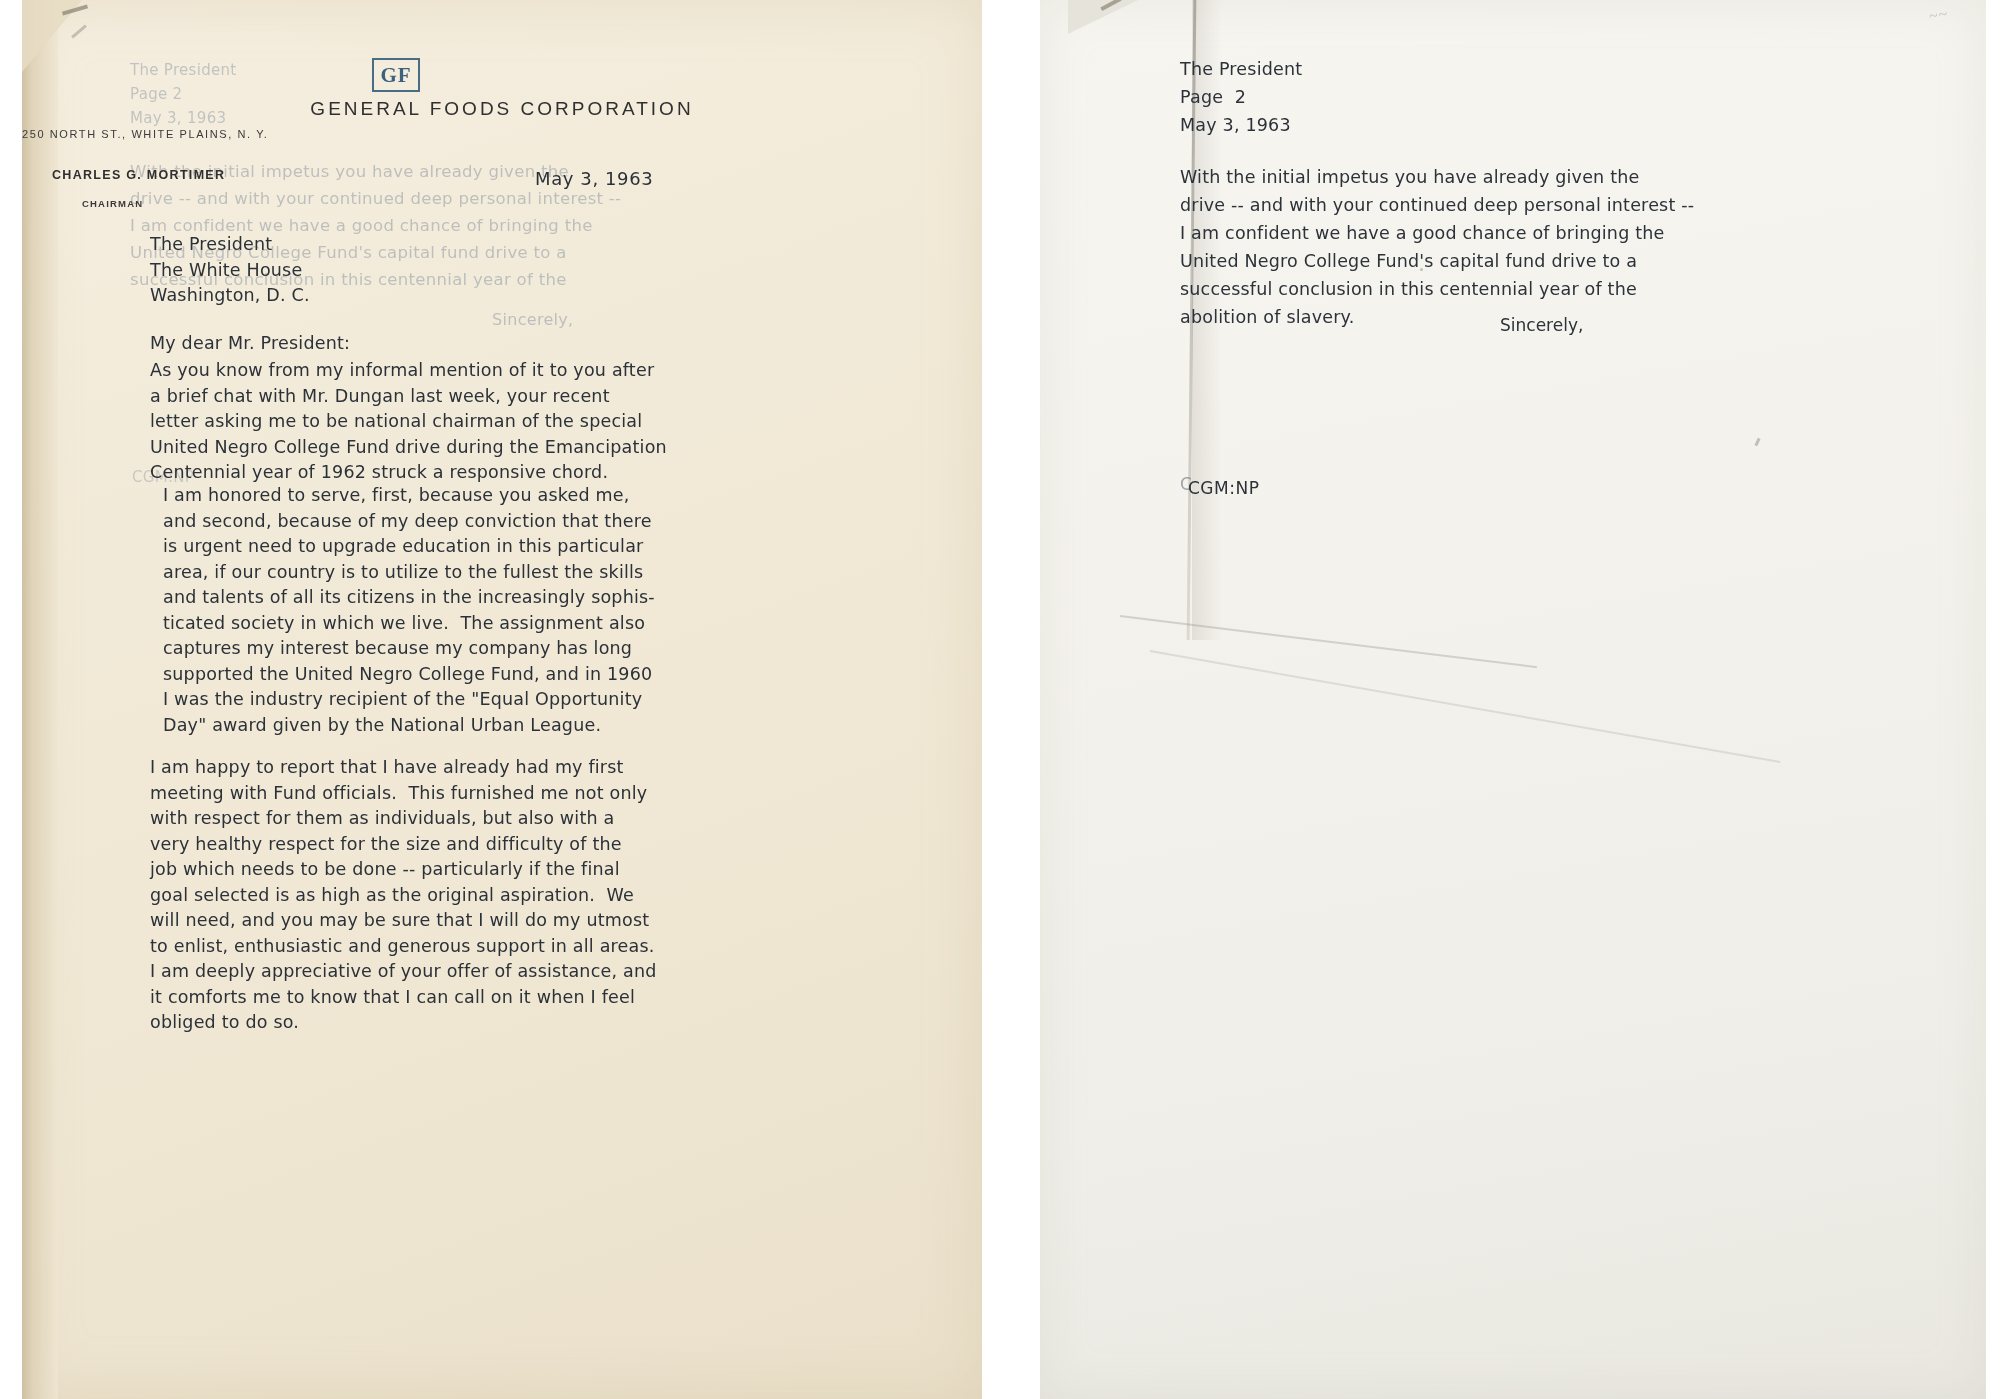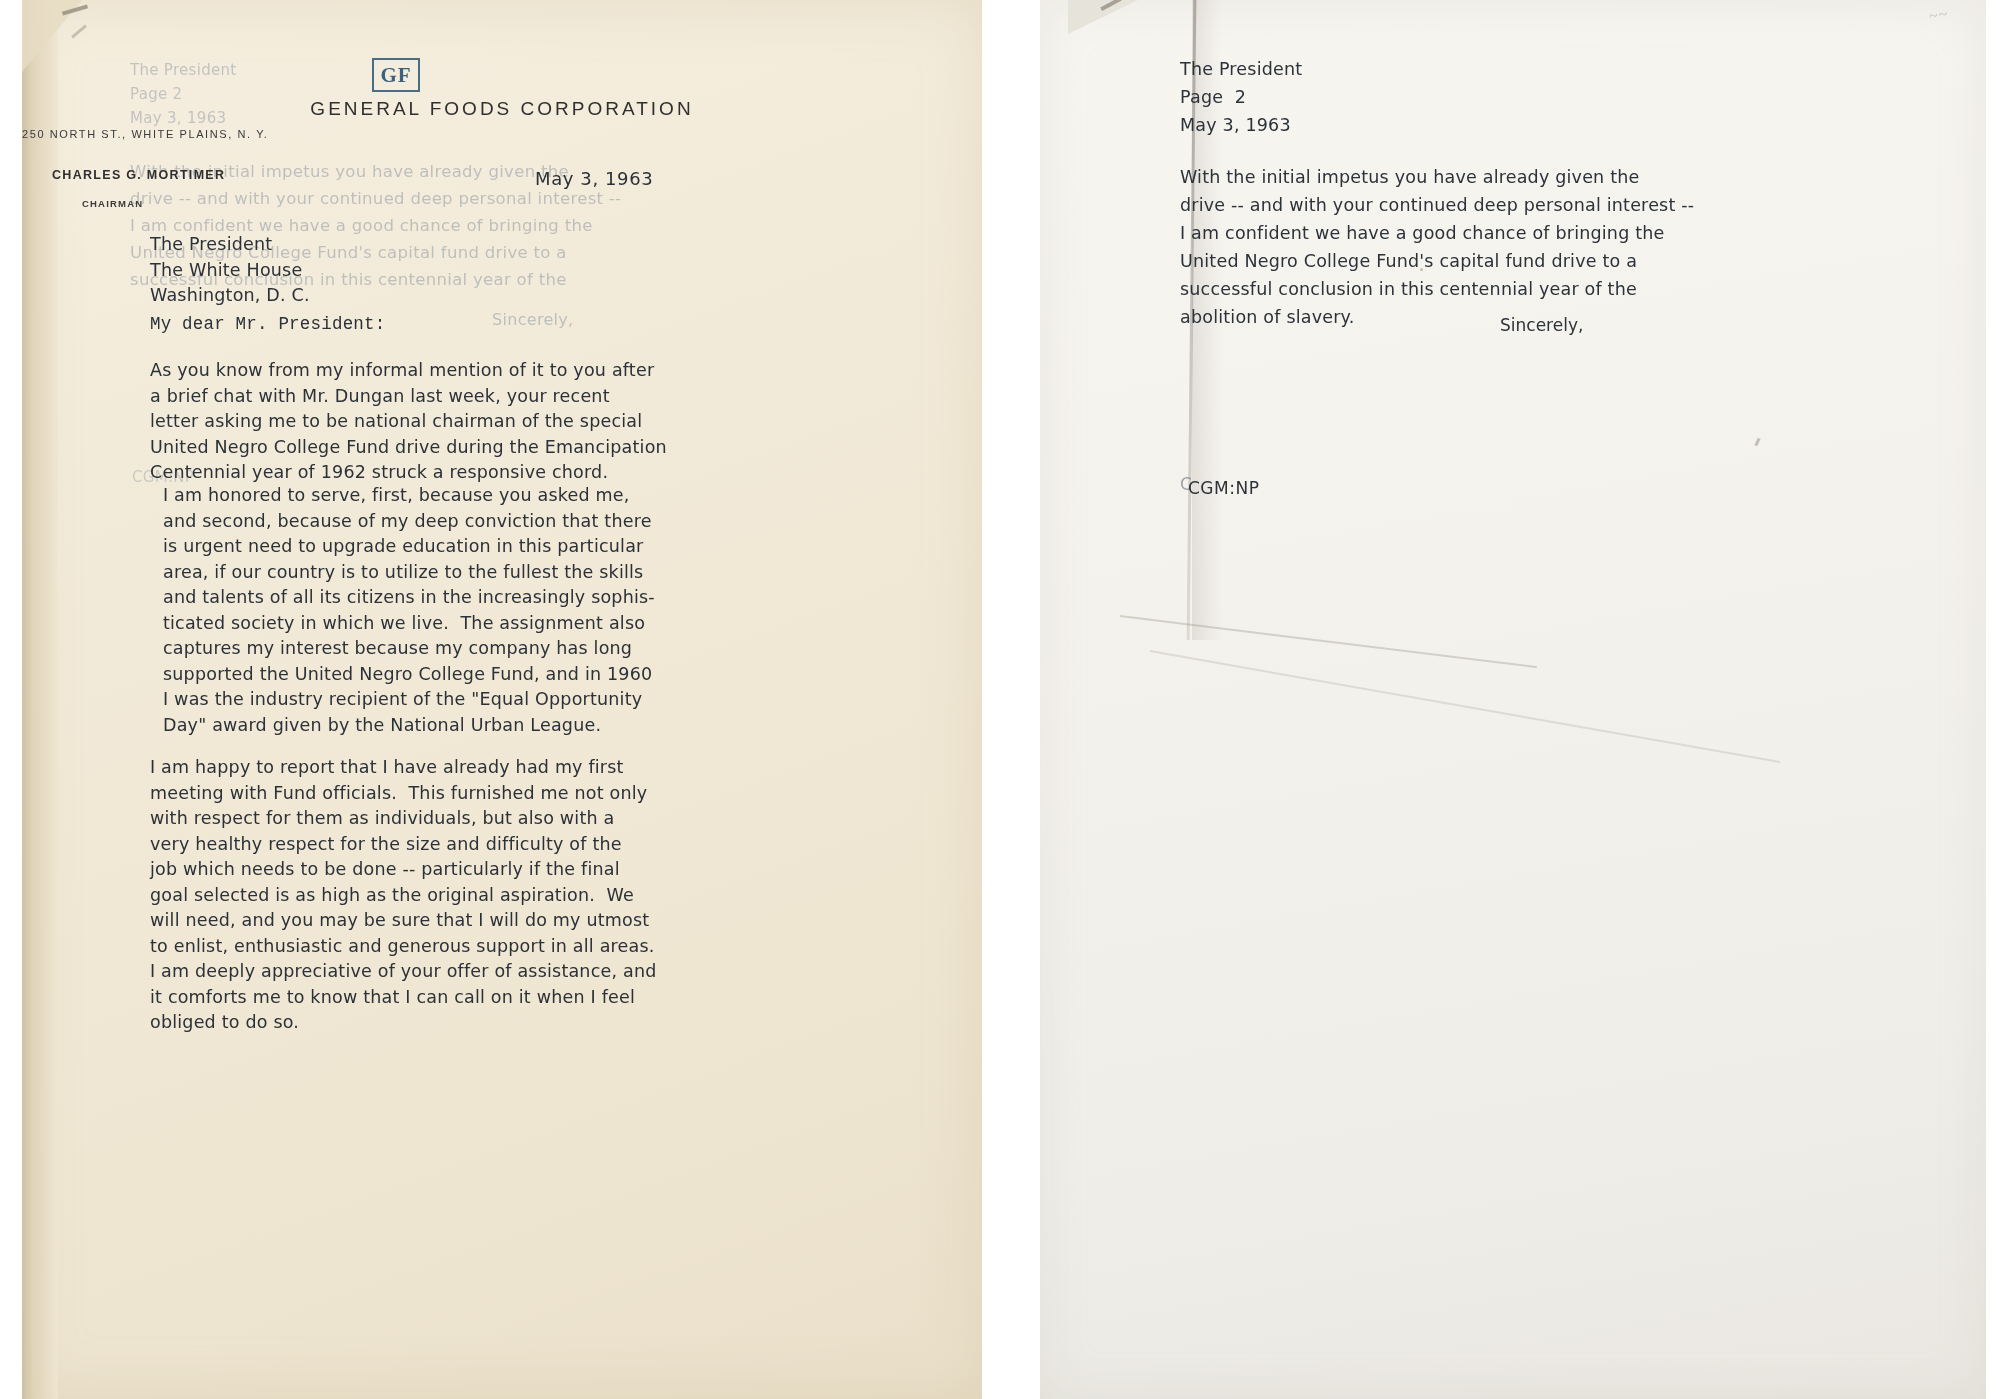--- a/index.html
+++ b/index.html
@@ -163,23 +163,22 @@
   }
   .p1-address {
     position: absolute;
     left: 128px;
     top: 232px;
     width: 560px;
   }
   .p1-salutation {
     position: absolute;
     left: 128px;
-    top: 312px;
+    top: 331px;
     width: 600px;
-    font-family: Liberation Mono, monospace;
   }
   .p1-para1 {
     position: absolute;
     left: 128px;
     top: 358px;
     width: 680px;
   }
   .p1-para2 {
     position: absolute;
     left: 128px;

